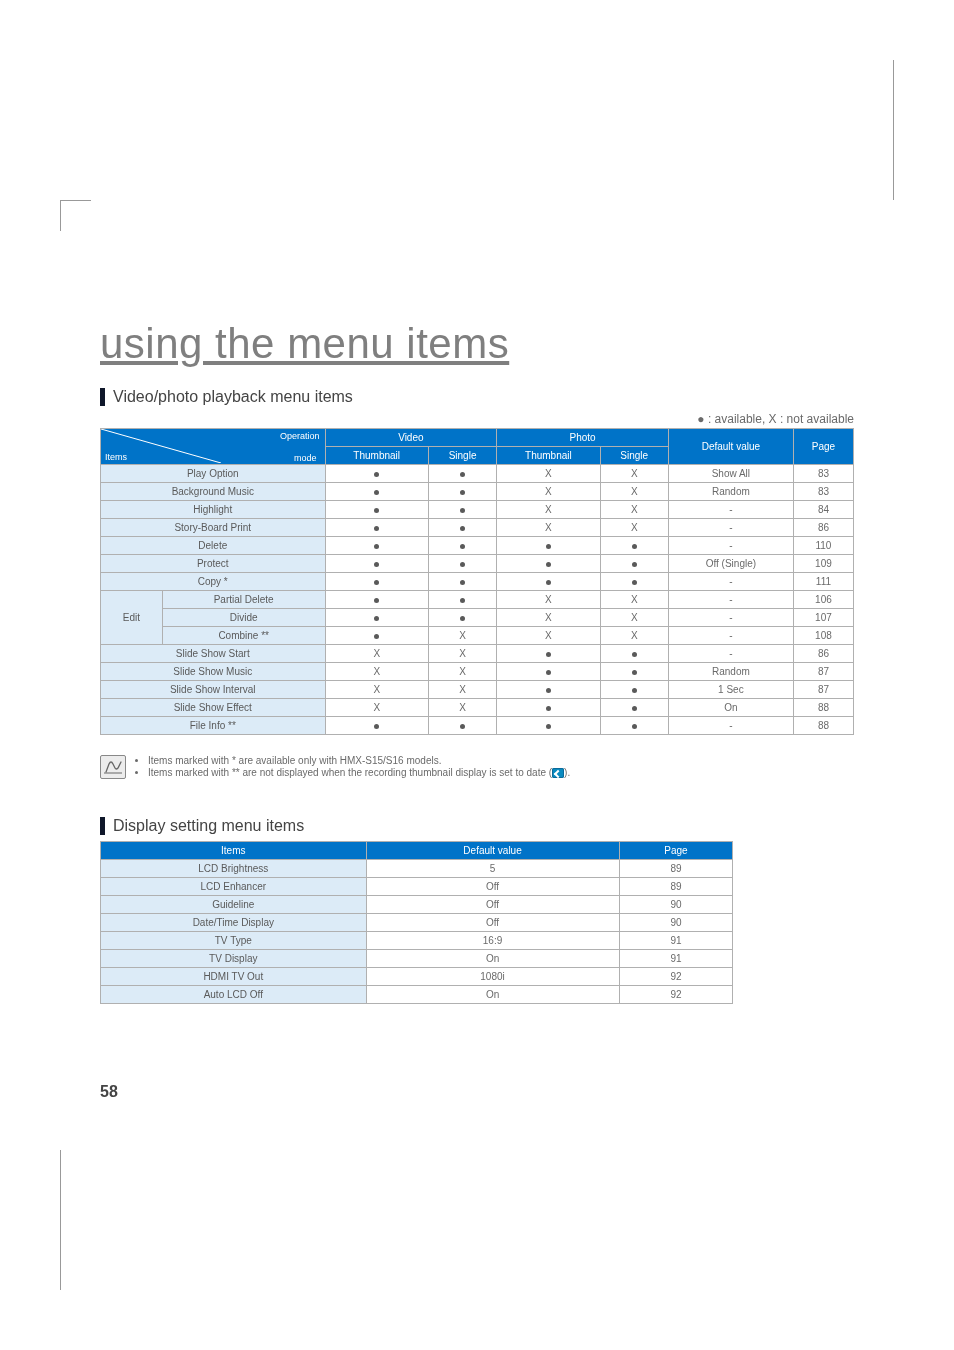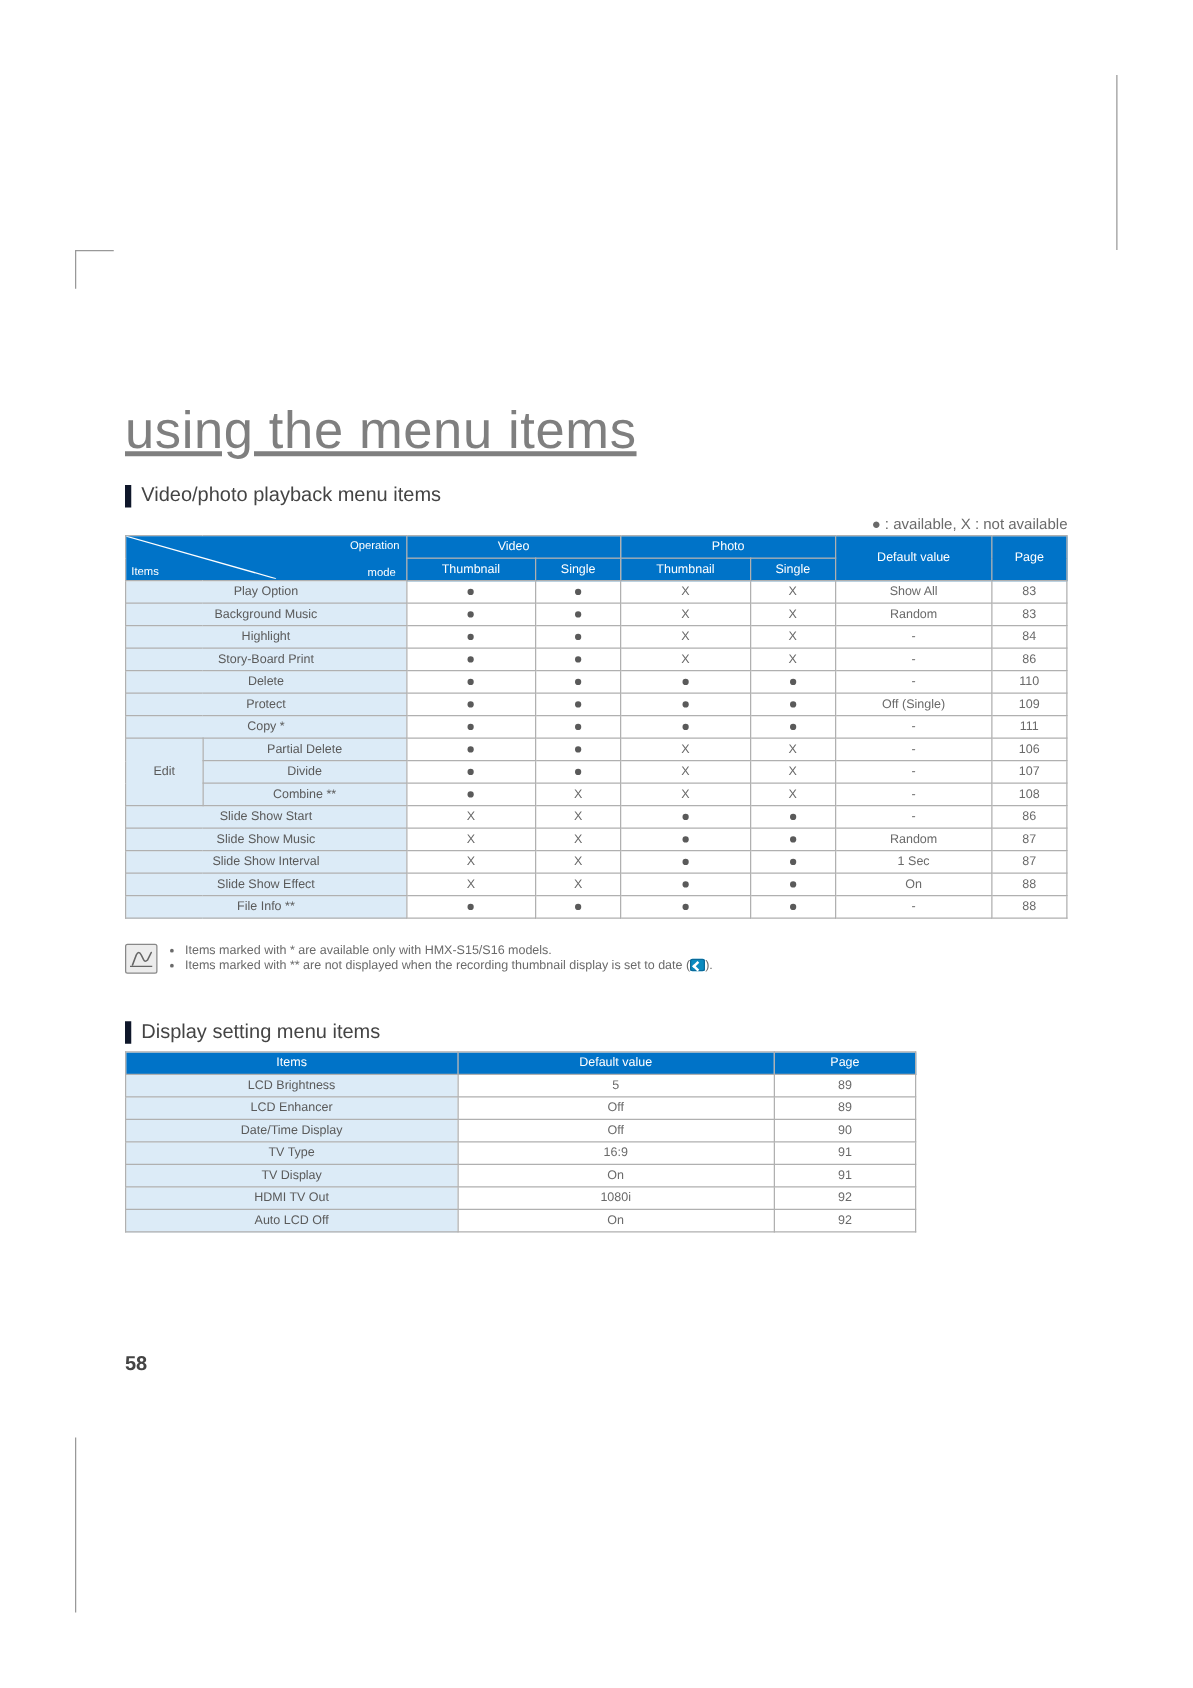--- a/index.html
+++ b/index.html
@@ -387,20 +387,25 @@
           <td class="rowhead">LCD Brightness</td>
           <td>5</td>
           <td>89</td>
         </tr>
         <tr>
           <td class="rowhead">LCD Enhancer</td>
           <td>Off</td>
           <td>89</td>
         </tr>
         <tr>
+          <td class="rowhead">Guideline</td>
+          <td>Off</td>
+          <td>90</td>
+        </tr>
+        <tr>
           <td class="rowhead">Date/Time Display</td>
           <td>Off</td>
           <td>90</td>
         </tr>
         <tr>
           <td class="rowhead">TV Type</td>
           <td>16:9</td>
           <td>91</td>
         </tr>
         <tr>

